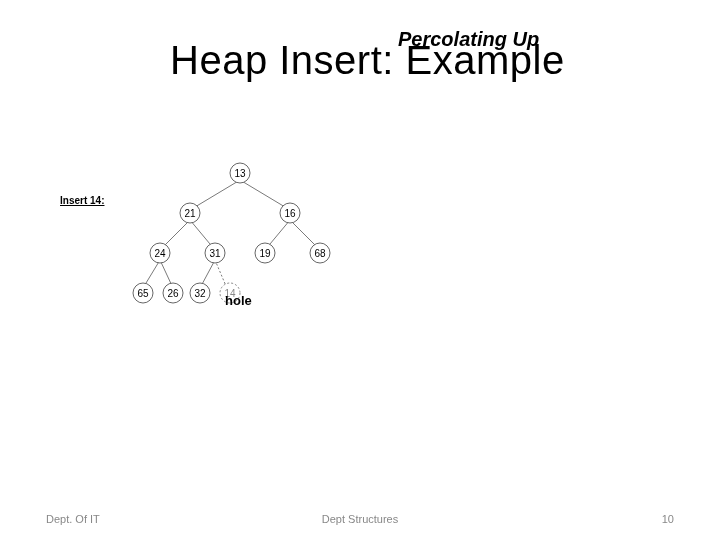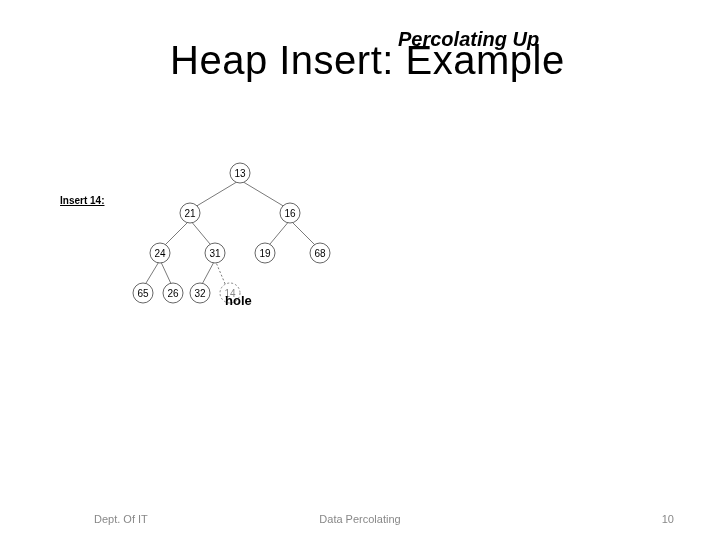--- a/index.html
+++ b/index.html
@@ -65,21 +65,20 @@
     bottom: 15px;
     width: 720px;
     font-size: 11px;
     color: #888;
     font-family: Arial, sans-serif;
   }
   .footer-left {
     position: absolute;
     left: 46px;
     bottom: 0;
-    margin-left: 48px;
   }
   .footer-center {
     position: absolute;
     left: 0;
     width: 720px;
     text-align: center;
     bottom: 0;
   }
   .footer-right {
     position: absolute;
@@ -158,17 +157,17 @@
         <circle cx="100" cy="135" r="10" fill="#fff" stroke="#888" stroke-dasharray="2,2"></circle>
         <text x="100" y="139" text-anchor="middle" font-size="10" fill="#888">14</text>
       </g>
     </g>
   </svg>
 
   <div class="hole-label">hole</div>
 
   <div class="footer">
     <div class="footer-left">Dept. Of  IT</div>
-    <div class="footer-center">Data Percolating</div>
+    <div class="footer-center">Dept Structures</div>
     <div class="footer-right">10</div>
   </div>
 
 </div>
 
 </body></html>

